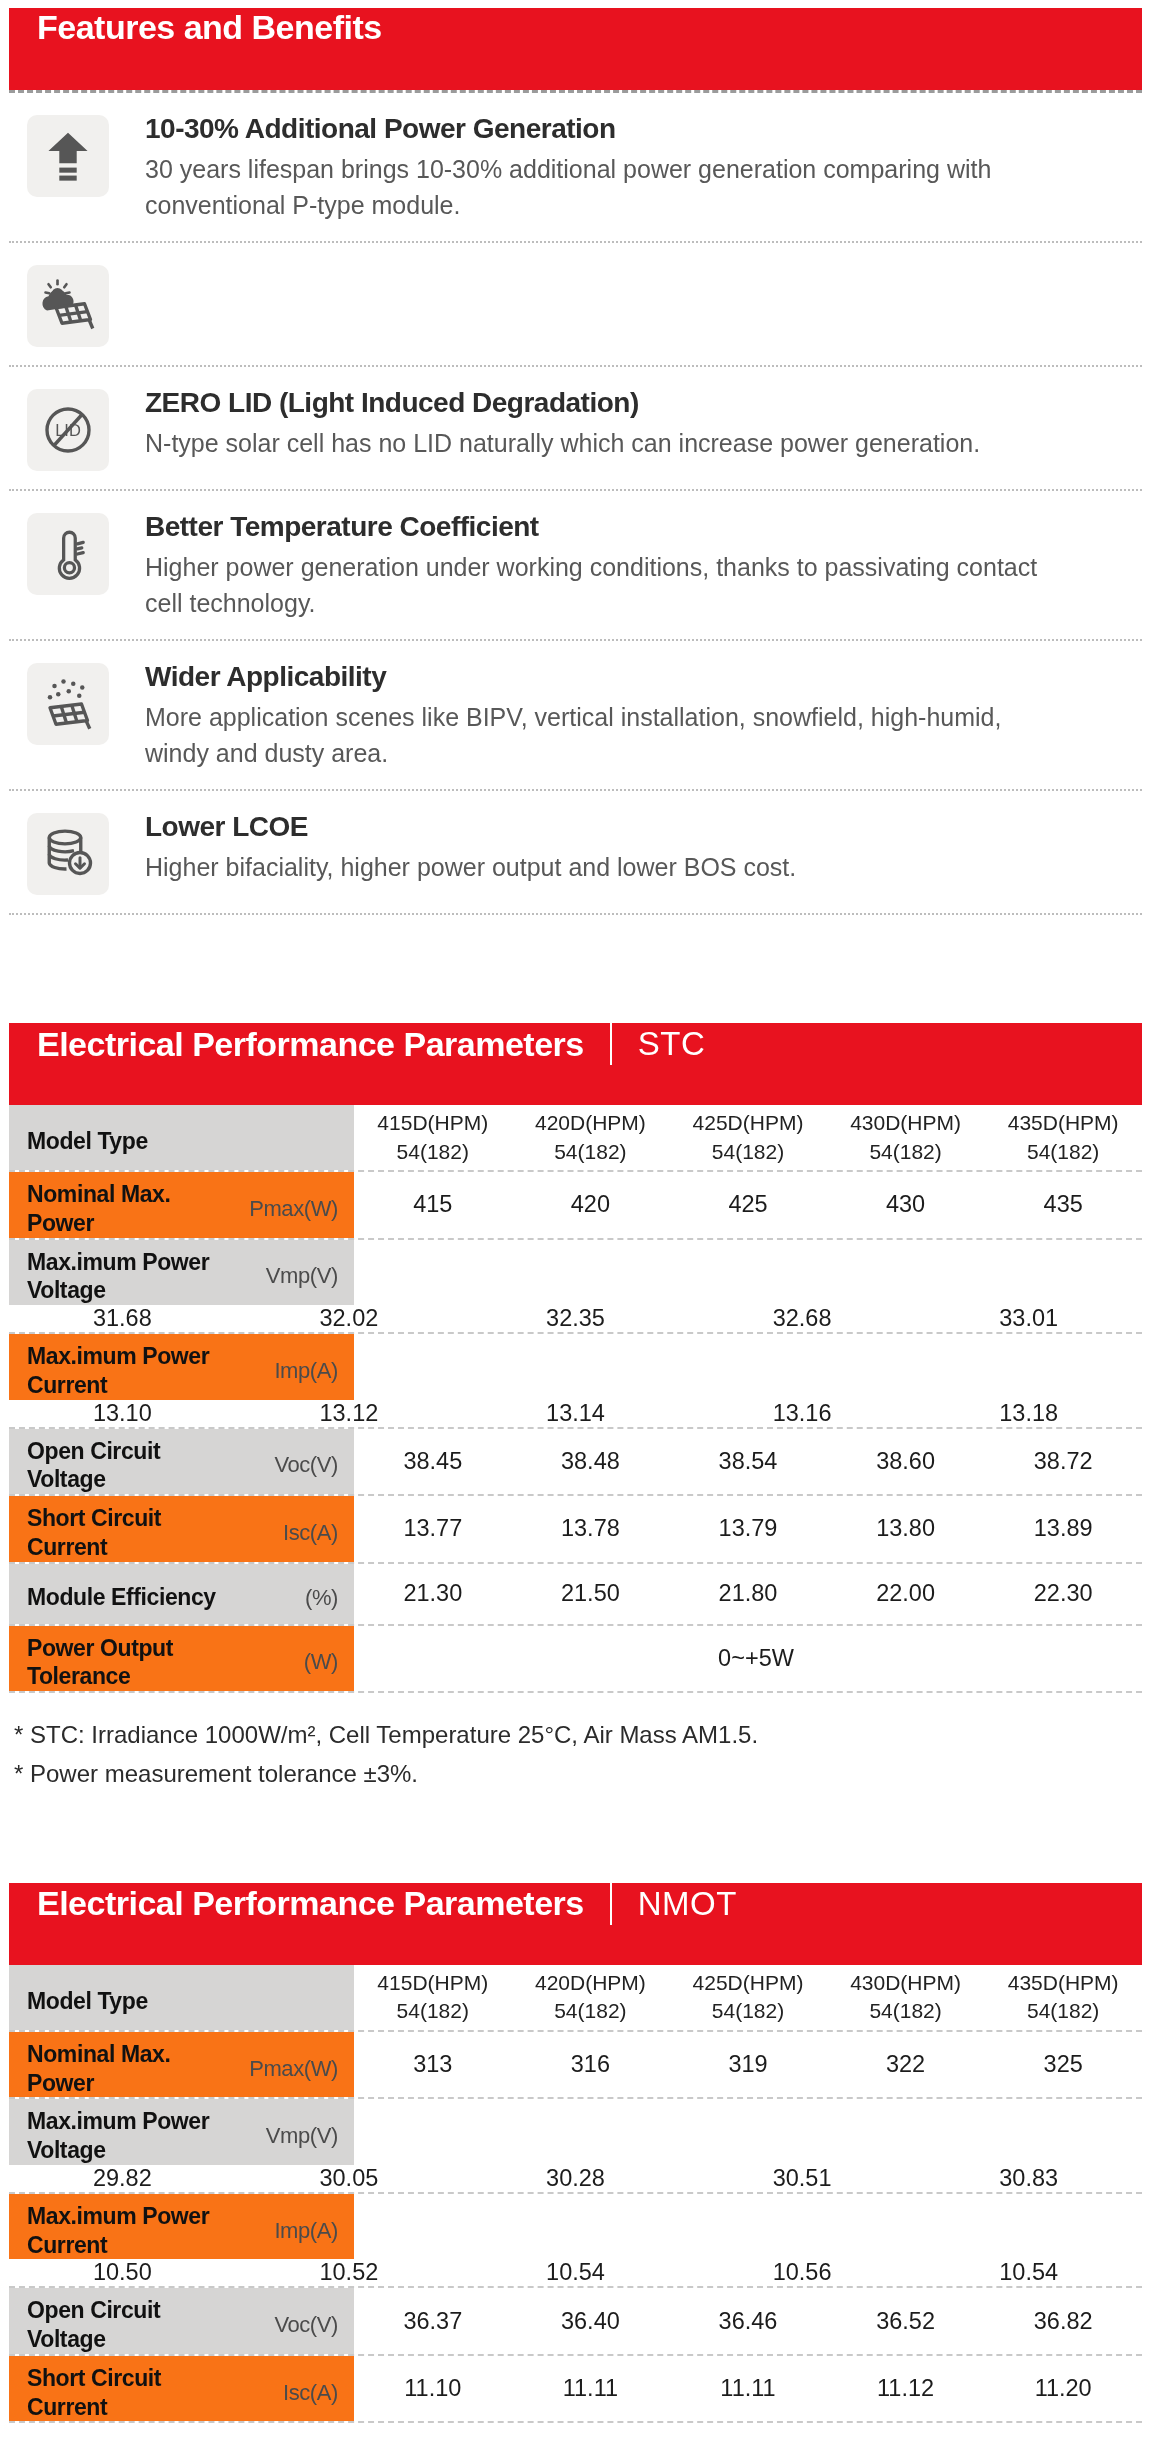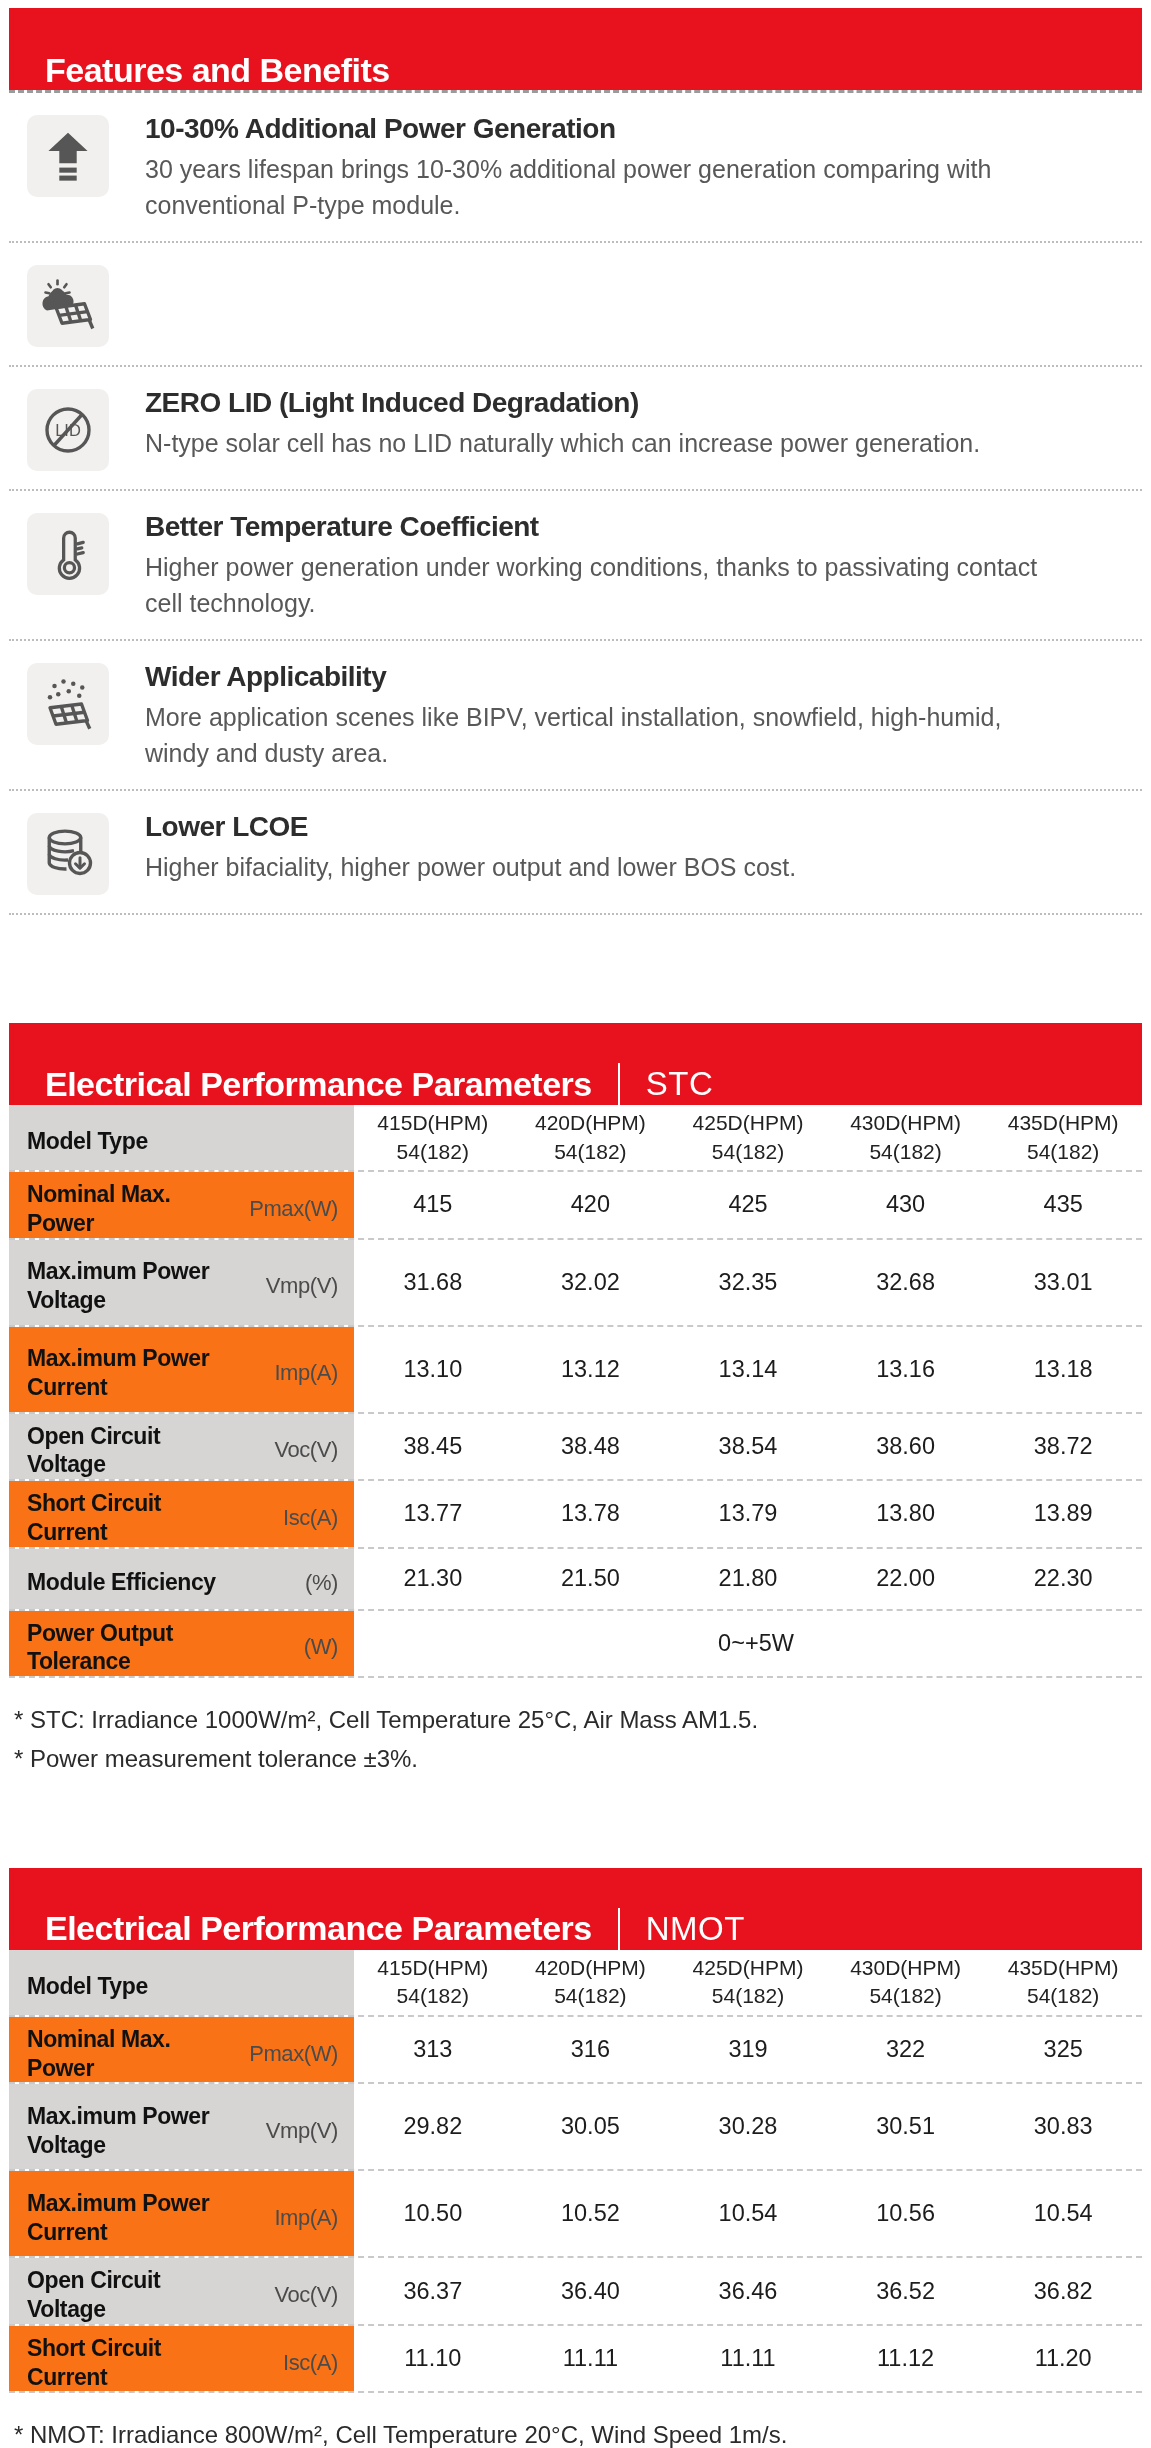--- a/index.html
+++ b/index.html
@@ -2,21 +2,21 @@
 <html><head>
 <meta charset="utf-8">
 <style>
   * { box-sizing: border-box; }
   html, body { margin: 0; padding: 0; background: #ffffff; }
   body { font-family: "Liberation Sans", sans-serif; color: #222; }
   .page { width: 1151px; min-height: 2448px; background: #fff; padding: 8px 0 70px 0; position: relative; }
 
   
   .red-bar { margin: 0 9px; height: 82px; background: #e8121f; color: #fff;
-             display: flex; align-items: flex-end; padding-left: 36px; }
+             display: flex; align-items: flex-start; padding-left: 28px; }
   .red-bar h1 { margin: 0; font-size: 34px; font-weight: bold; letter-spacing: -0.5px; display: flex; align-items: center; }
   .red-bar .vline { display: inline-block; width: 2px; height: 42px; background: #fff; margin: 0 26px; }
   .red-bar .cond { font-weight: 300; font-size: 33px; letter-spacing: 0.5px; }
   .bar-underline { margin: 0 9px; border-bottom: 3px dashed #9b9b9b; height: 2px; }
 
   
   .feature-list { margin: 0 9px; }
   .feature { display: flex; gap: 36px; padding: 16px 6px 18px 18px; border-bottom: 2px dotted #bdbdbd; }
   .tile { flex: none; width: 82px; height: 82px; border-radius: 10px; background: #f1f0ee;
           display: flex; align-items: center; justify-content: center; margin-top: 6px; }
@@ -34,21 +34,21 @@
   .labelblock .tunit { width: 108px; text-align: right; font-size: 22px; color: #4b4b4b; letter-spacing: -0.4px; }
   .shade-dark { background: #d6d5d4; }
   .shade-light { background: #f97316; align-items: center; }
   .tcells { flex: 1; display: flex; }
   .tcell { flex: 1; display: flex; align-items: center; justify-content: center;
            font-size: 23.5px; color: #1c1c1c; text-align: center; }
   .mcell { flex-direction: column; font-size: 21px; line-height: 1.35; color: #222; }
   .spancell { flex: 1; display: flex; align-items: center; justify-content: center; font-size: 23.5px; color: #1c1c1c; }
   .row-model { min-height: 67px; }
   .row-1l { min-height: 62px; }
-  .row-2l { min-height: 87px; }
+  .row-2l { min-height: 87px; flex-direction: column; }
   .row-tol { min-height: 66px; gap: 16px; }
 
   .footnotes { margin: 26px 14px 0 14px; }
   .footnotes p { margin: 0 0 7px 0; font-size: 24px; color: #2b2b2b; line-height: 1.35; }
 
   .icon-svg { display: block; }
 </style>
 </head>
 <body>
 

